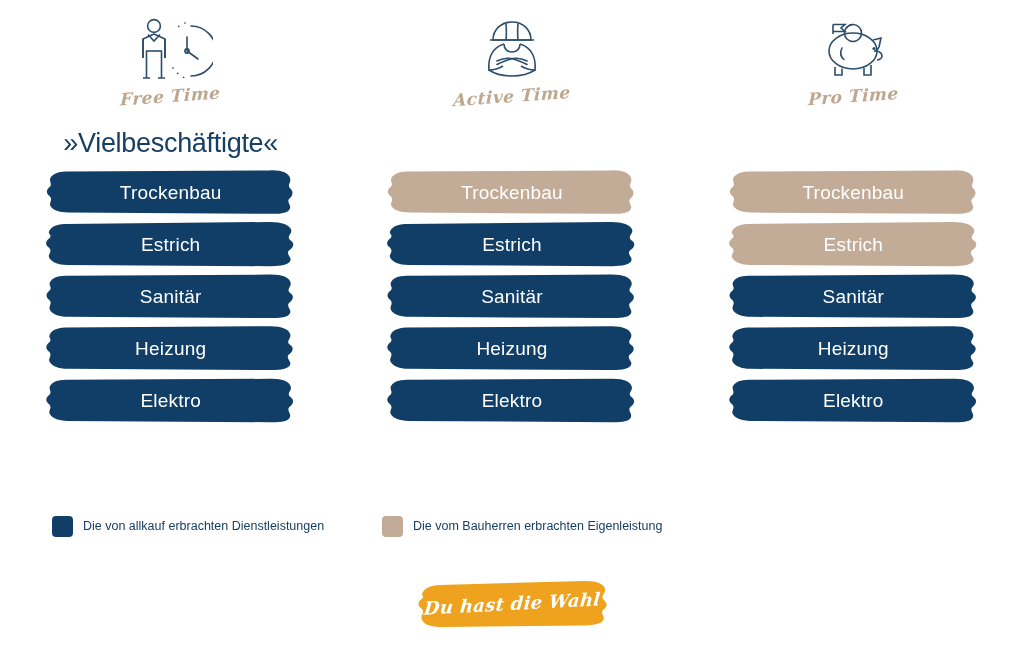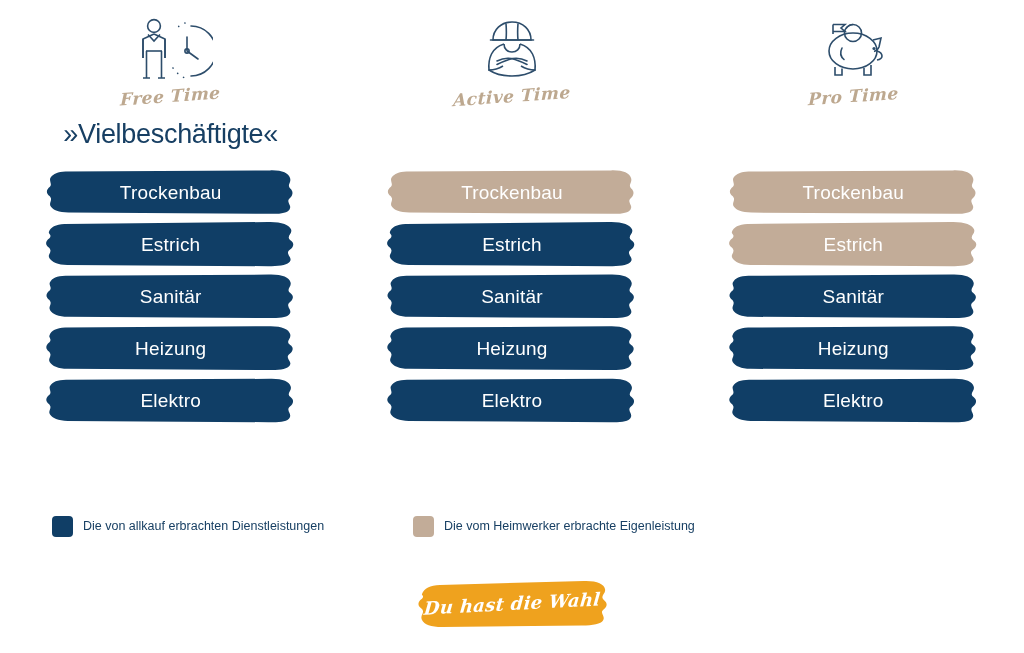--- a/index.html
+++ b/index.html
@@ -69,21 +69,21 @@
     transform: rotate(-4deg) skewX(-6deg);
     font-weight: 700;
     line-height: 1;
   }
 
   .col-title {
     font-family: "Liberation Sans", sans-serif;
     font-size: 27px;
     font-weight: 400;
     color: #173f63;
-    margin-top: 15px;
+    margin-top: 24px;
     letter-spacing: -0.3px;
     white-space: nowrap;
     line-height: 1.1;
   }
 
   
   .bars {
     width: 100%;
     padding: 0 44px;
     display: flex;
@@ -129,21 +129,21 @@
     flex-direction: row;
     align-items: center;
   }
 
   .legend-item {
     display: flex;
     flex-direction: row;
     align-items: center;
   }
 
-  .legend-item.first { width: 361px; }
+  .legend-item.first { width: 330px; }
 
   .legend-swatch {
     width: 21px;
     height: 21px;
     border-radius: 4px;
     flex: 0 0 auto;
   }
 
   .legend-text {
     margin-left: 10px;
@@ -442,21 +442,21 @@
 
   </div>
 
   <div class="legend">
     <div class="legend-item first">
       <span class="legend-swatch" style="background:#103e66"></span>
       <span class="legend-text">Die von allkauf erbrachten Dienstleistungen</span>
     </div>
     <div class="legend-item">
       <span class="legend-swatch" style="background:#c2ac98"></span>
-      <span class="legend-text">Die vom Heimwerker erbrachte Eigenleistung</span>
+      <span class="legend-text">Die vom Bauherren erbrachten Eigenleistung</span>
     </div>
   </div>
 
   <div class="badge-wrap">
     <div class="badge">
       <svg class="badge-shape" viewBox="0 0 196 52" preserveAspectRatio="none">
         <path d="M8,16 C10,10 16,7.5 26,7 L170,3 C183,2.6 190,6 191,11
                  C192,15 188,16.5 188.4,19.5 C188.8,22.5 193,23 192.6,27
                  C192.2,31 187.5,31.5 188,34.5 C188.4,37.5 191,39 189,42.5
                  C187,46 179,47.5 168,47.5 L28,49 C17,49 10,46.5 8,42

